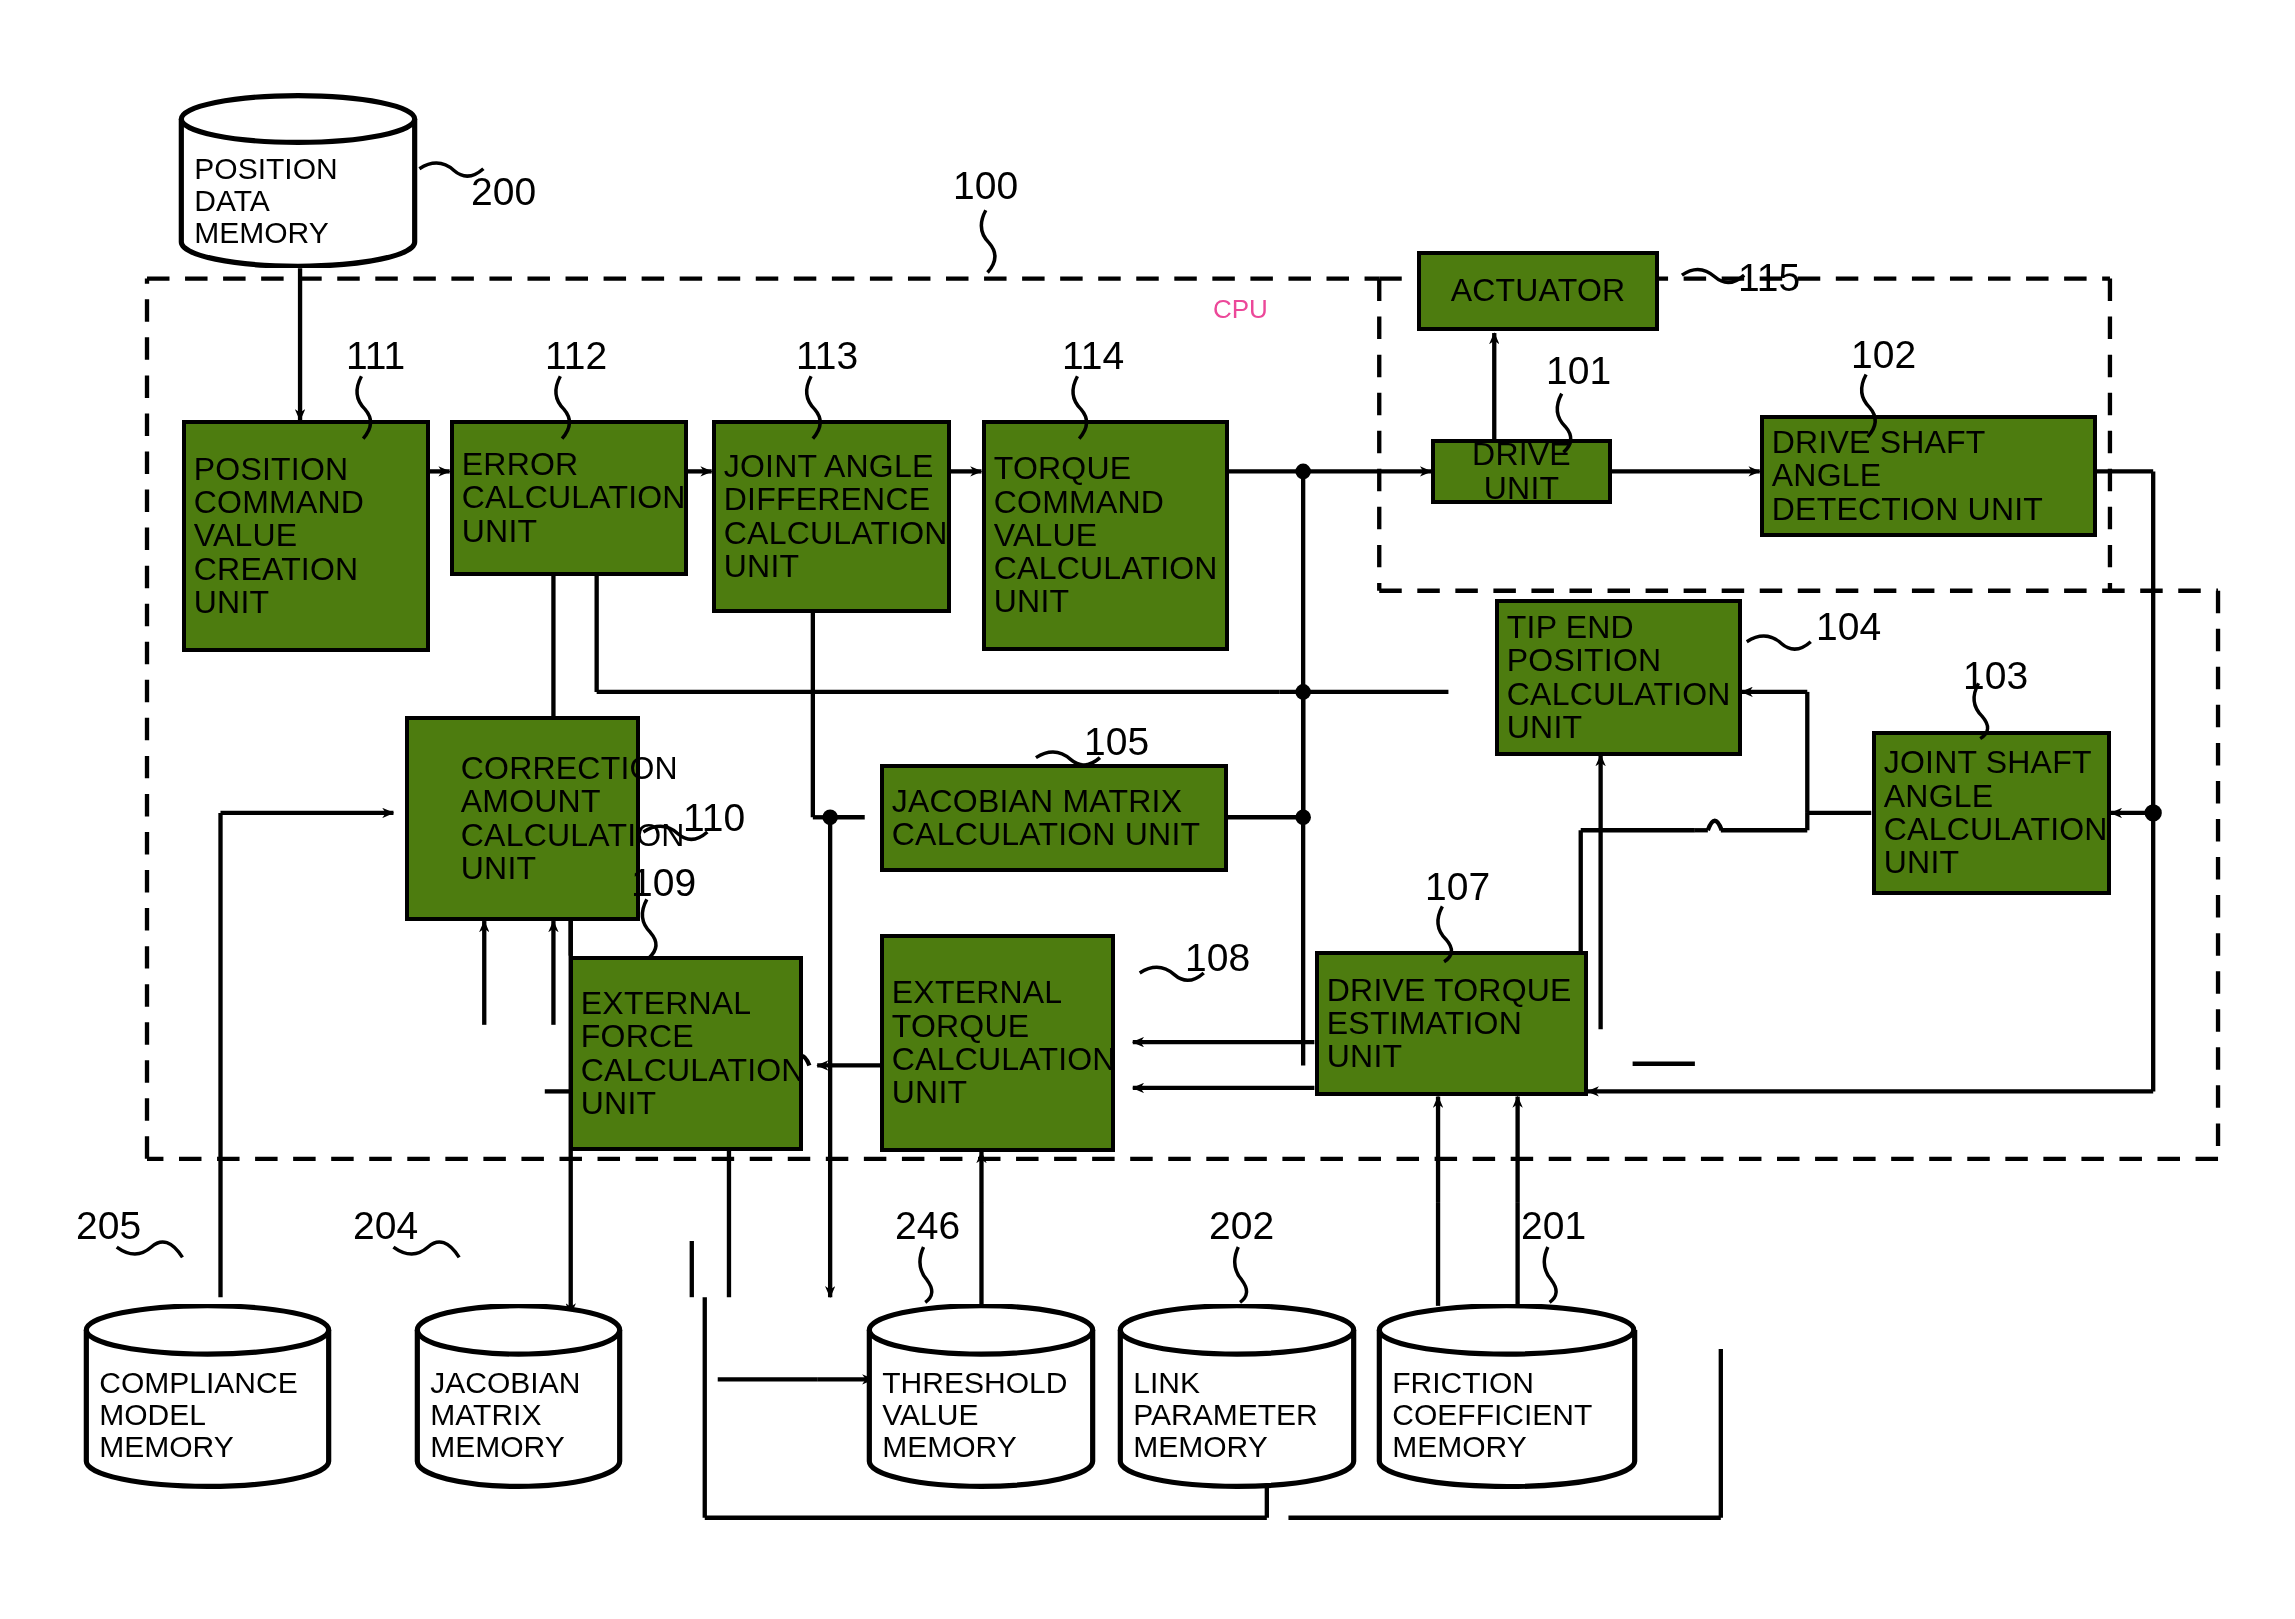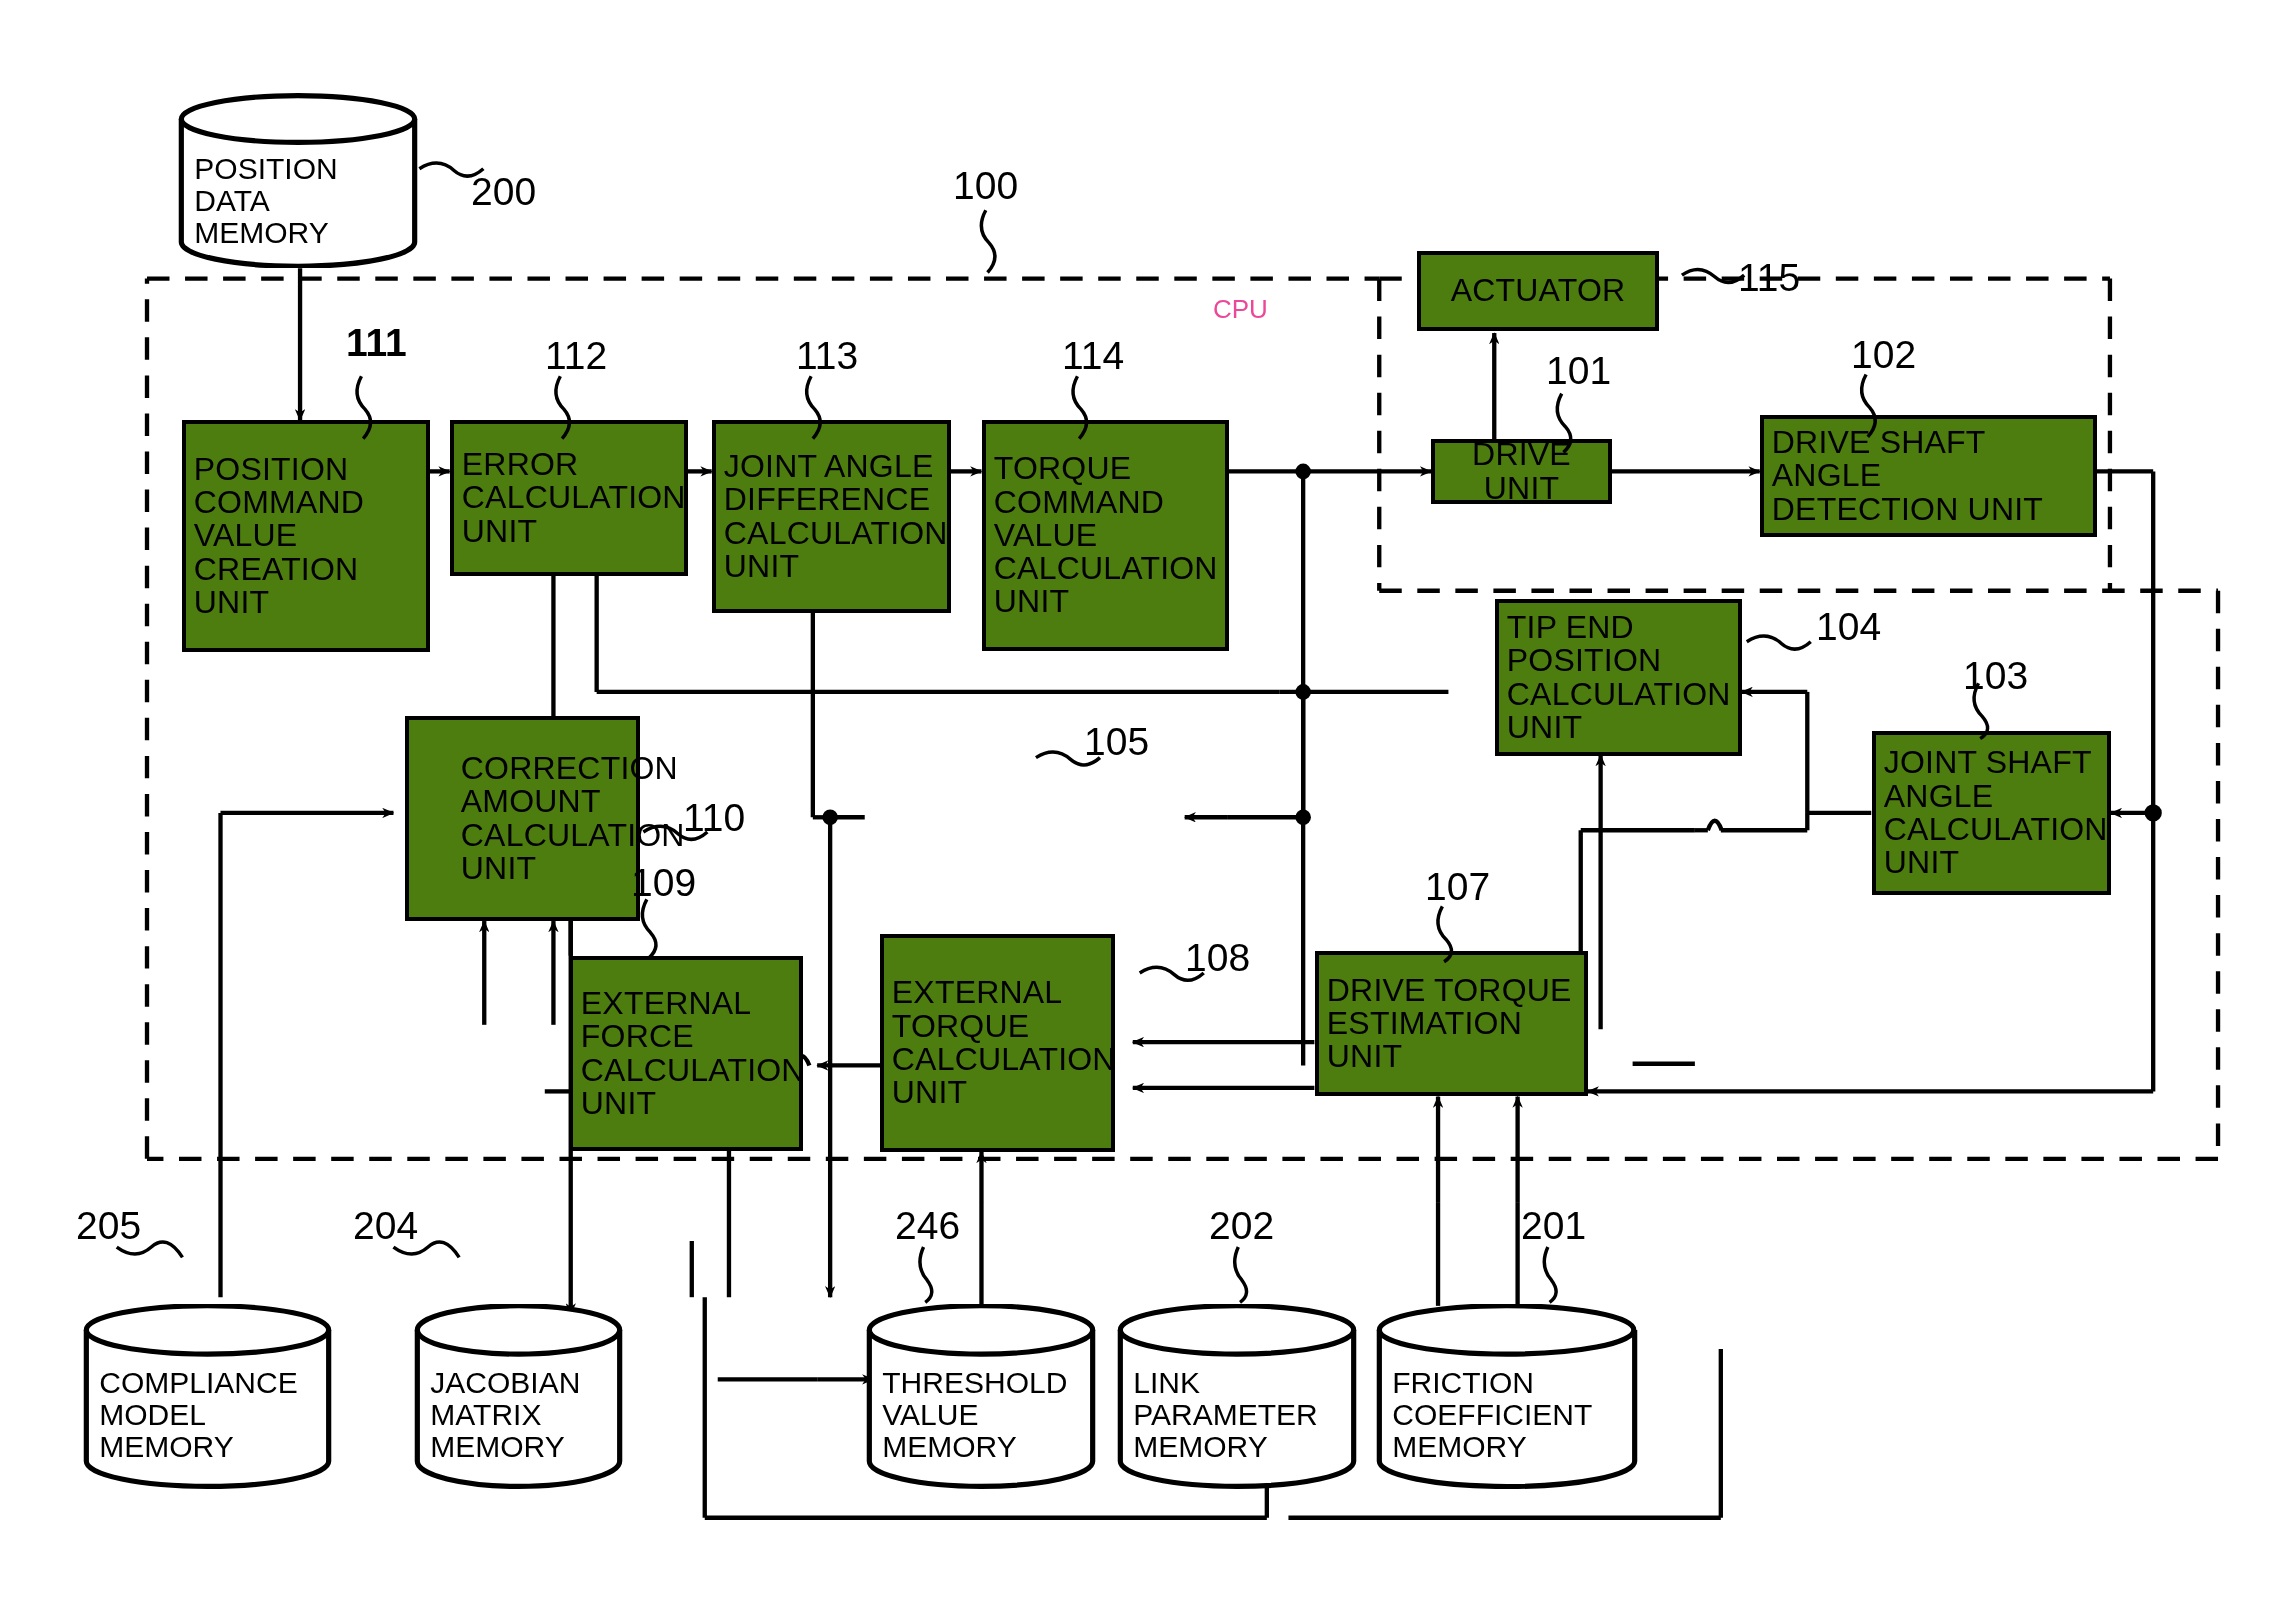--- a/index.html
+++ b/index.html
@@ -160,21 +160,21 @@
     </g>
   </svg>
 
   <div class="blk" style="left:182px;top:420px;width:248px;height:232px;">
     <span class="txt">POSITION
 COMMAND
 VALUE
 CREATION
 UNIT</span>
   </div>
-  <div class="ref" style="left:346px;top:321px;font-weight:bold;">111</div>
+  <div class="ref" style="left:346px;top:334px;">111</div>
 
   <div class="blk" style="left:450px;top:420px;width:238px;height:156px;">
     <span class="txt">ERROR
 CALCULATION
 UNIT</span>
   </div>
   <div class="ref" style="left:545px;top:334px;">112</div>
 
   <div class="blk" style="left:712px;top:420px;width:239px;height:193px;">
     <span class="txt">JOINT ANGLE
@@ -219,20 +219,24 @@
   <div class="ref" style="left:1816px;top:605px;">104</div>
 
   <div class="blk" style="left:1872px;top:731px;width:239px;height:164px;">
     <span class="txt">JOINT SHAFT
 ANGLE
 CALCULATION
 UNIT</span>
   </div>
   <div class="ref" style="left:1963px;top:654px;text-align:right;">103</div>
 
+  <div class="blk" style="left:880px;top:764px;width:348px;height:108px;">
+    <span class="txt">JACOBIAN MATRIX
+CALCULATION UNIT</span>
+  </div>
   <div class="ref" style="left:1084px;top:720px;">105</div>
 
   <div class="blk" style="left:405px;top:716px;width:235px;height:205px;padding-left:44px;">
     <span class="txt">CORRECTION
 AMOUNT
 CALCULATION
 UNIT</span>
   </div>
   <div class="ref" style="left:683px;top:796px;">110</div>
 

